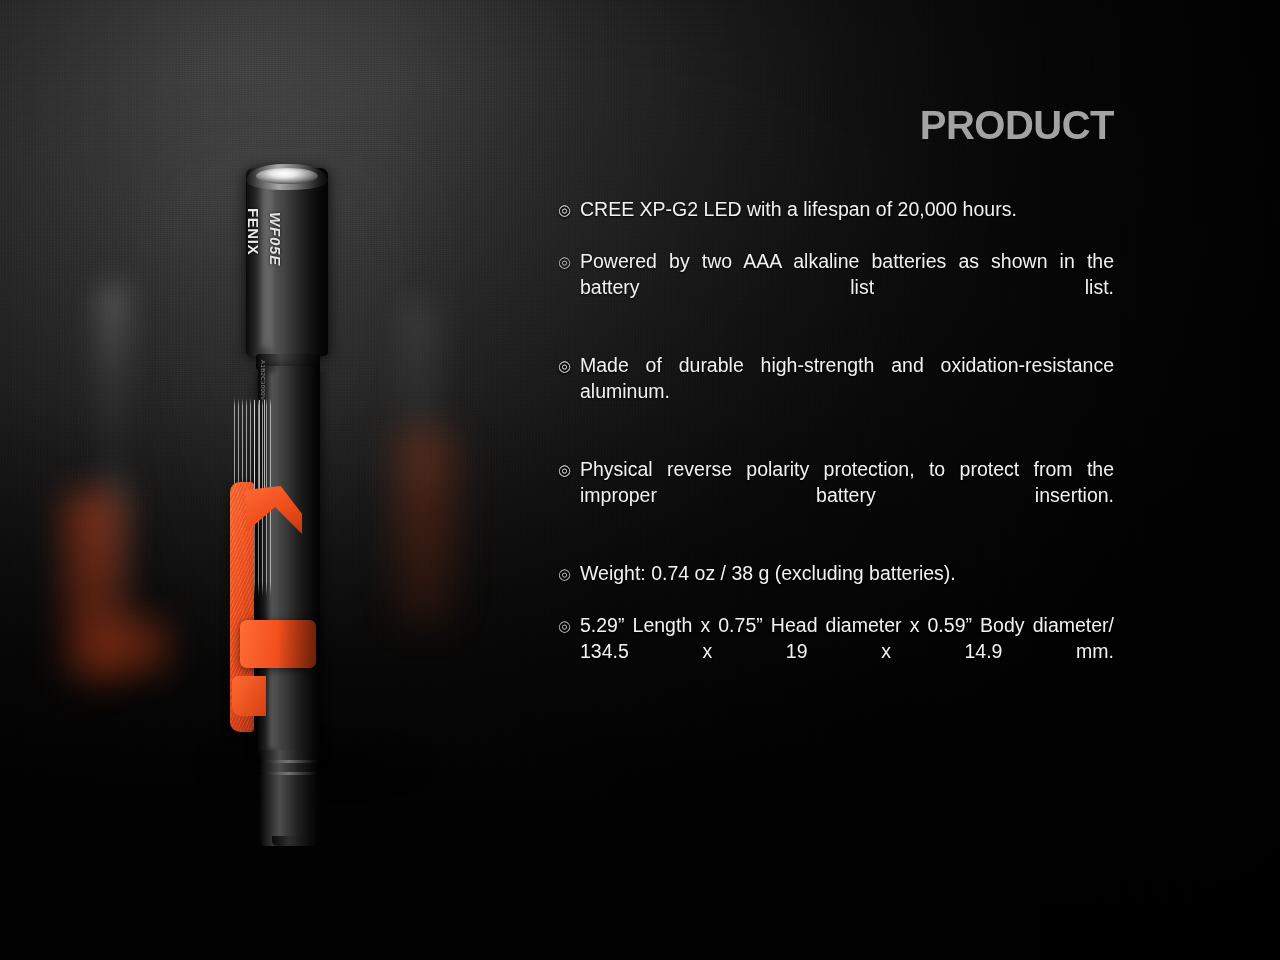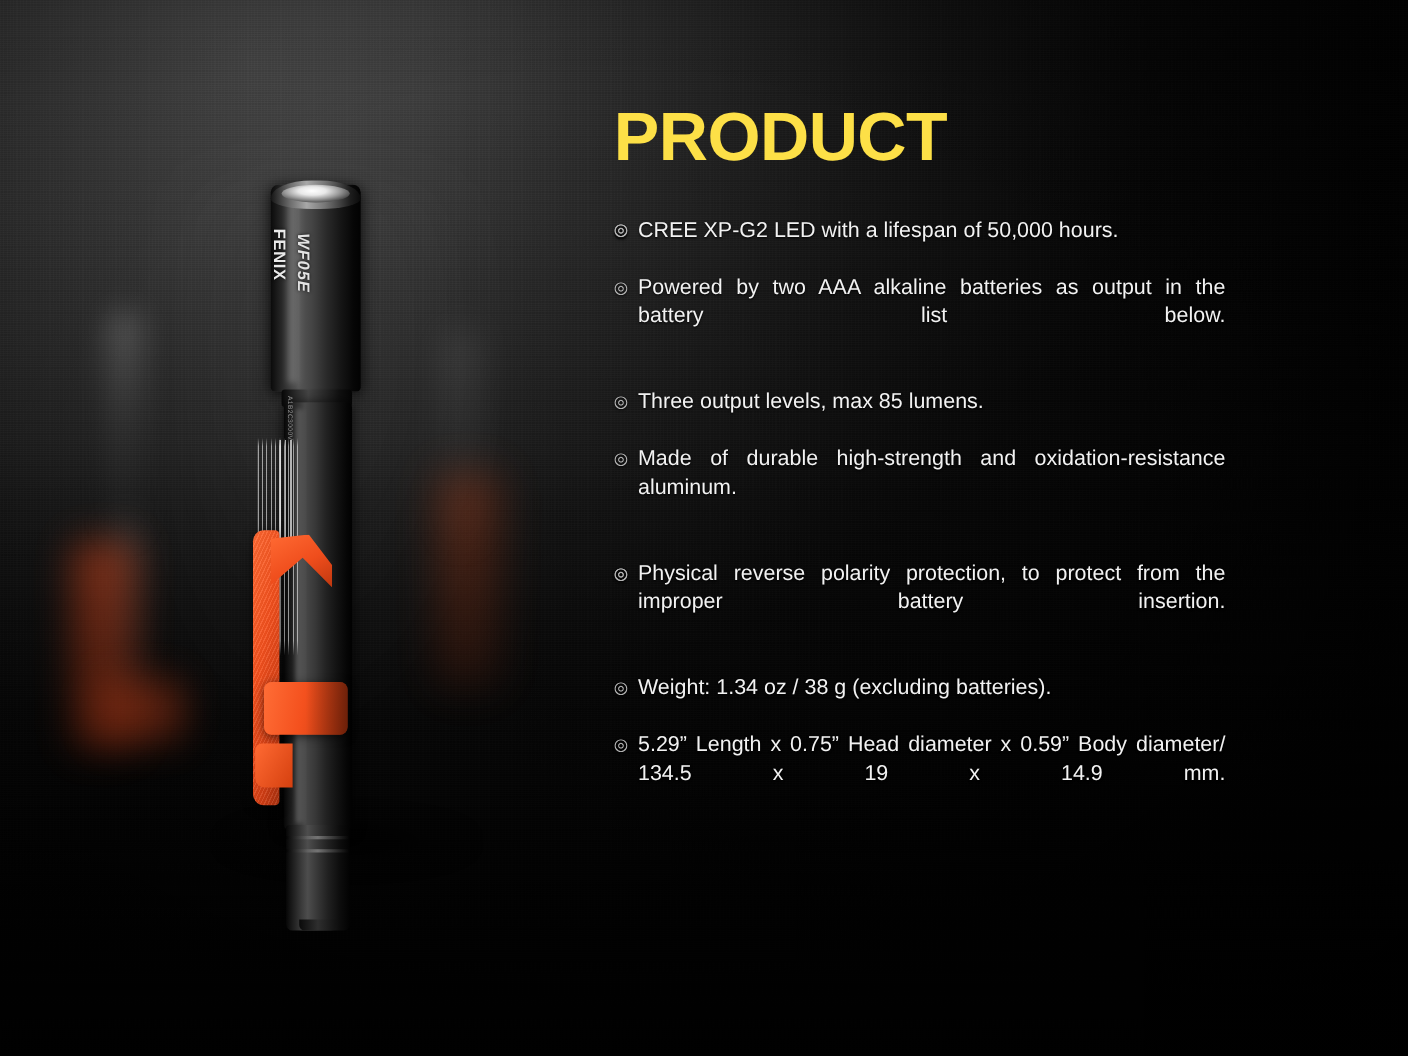--- a/index.html
+++ b/index.html
@@ -231,24 +231,25 @@
   .fl-shadow {
     position:absolute; left:200px; top:742px; width:230px; height:46px;
     background:radial-gradient(ellipse at center, rgba(0,0,0,.75) 0%, rgba(0,0,0,0) 72%);
     filter:blur(9px);
   }
 
   
   #content { position:absolute; left:558px; top:96px; width:556px; }
 
   #title {
-    color:#fde047;
-    font-size:62px; line-height:58px;
+    color:#a3a3a3;
+    font-size:40px; line-height:58px;
     font-weight:bold; letter-spacing:-.5px;
     font-family:"Liberation Sans", sans-serif;
+    text-align:right;
   }
   #title .t-line { display:block; }
 
   #features { list-style:none; margin-top:42px; }
 
   .feature {
     position:relative;
     padding-left:22px;
     margin-bottom:26px;
     color:#f2f2f2;
@@ -323,24 +324,24 @@
   </div>
 
   <div id="content">
 
     <h1 id="title">
       <span class="t-line">PRODUCT</span>
     </h1>
 
     <ul id="features">
         <li class="feature single"><span class="bullet">◎</span></li>
-        <li class="feature single"><span class="bullet">◎</span><span class="txt">CREE XP-G2 LED with a lifespan of 50,000 hours.</span></li>
-        <li class="feature"><span class="bullet">◎</span><span class="txt">Powered by two AAA alkaline batteries as output in the battery list below.</span></li>
-        <li class="feature single"><span class="bullet">◎</span><span class="txt">Three output levels, max 85 lumens.</span></li>
+        <li class="feature single"><span class="bullet">◎</span><span class="txt">CREE XP-G2 LED with a lifespan of 20,000 hours.</span></li>
+        <li class="feature"><span class="bullet">◎</span><span class="txt">Powered by two AAA alkaline batteries as shown in the battery list list.</span></li>
+        <li class="feature single"><span class="bullet">◎</span></li>
         <li class="feature"><span class="bullet">◎</span><span class="txt">Made of durable high-strength and oxidation-resistance aluminum.</span></li>
         <li class="feature single"><span class="bullet">◎</span></li>
         <li class="feature"><span class="bullet">◎</span><span class="txt">Physical reverse polarity protection, to protect from the improper battery insertion.</span></li>
-        <li class="feature single"><span class="bullet">◎</span><span class="txt">Weight: 1.34 oz / 38 g (excluding batteries).</span></li>
+        <li class="feature single"><span class="bullet">◎</span><span class="txt">Weight: 0.74 oz / 38 g (excluding batteries).</span></li>
         <li class="feature"><span class="bullet">◎</span><span class="txt">5.29” Length x 0.75” Head diameter x 0.59” Body diameter/ 134.5 x 19 x 14.9 mm.</span></li>
       </ul>
 
   </div>
 </div>
 
 </body></html>

